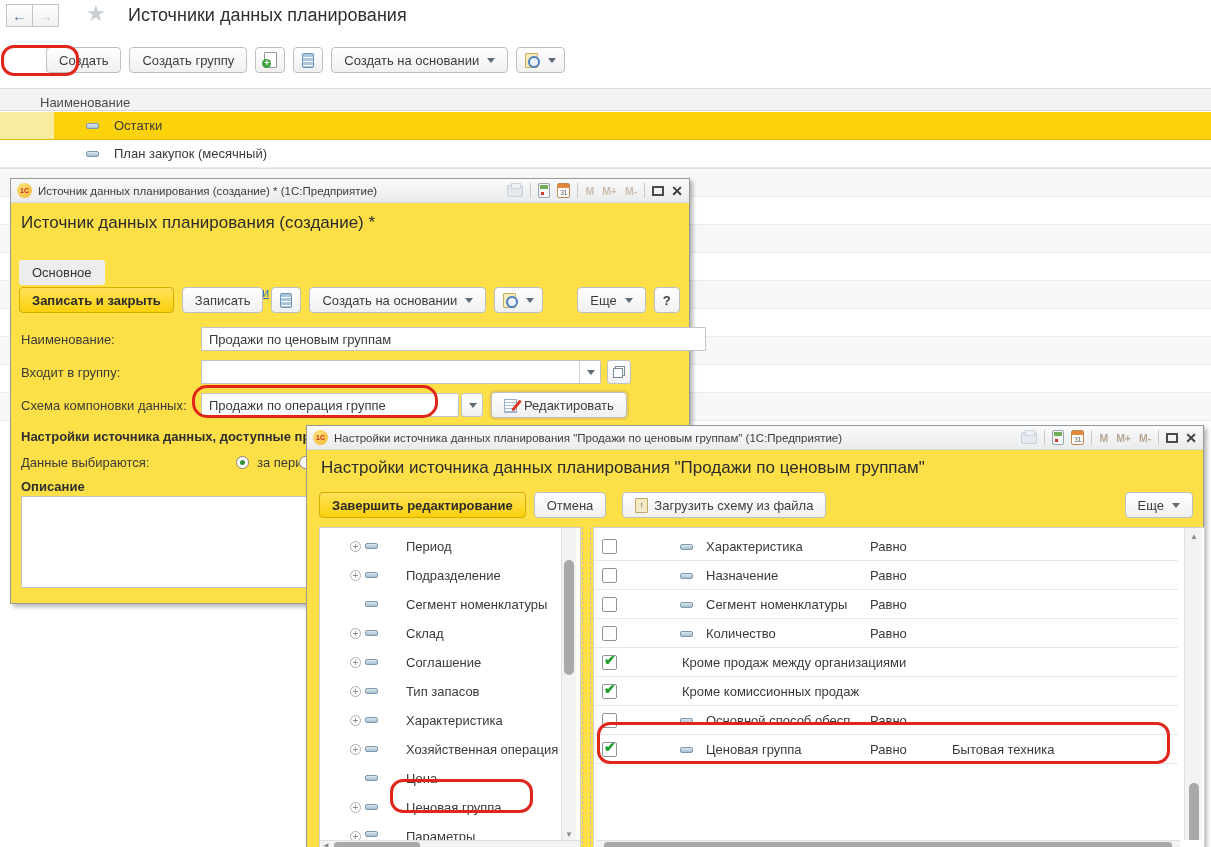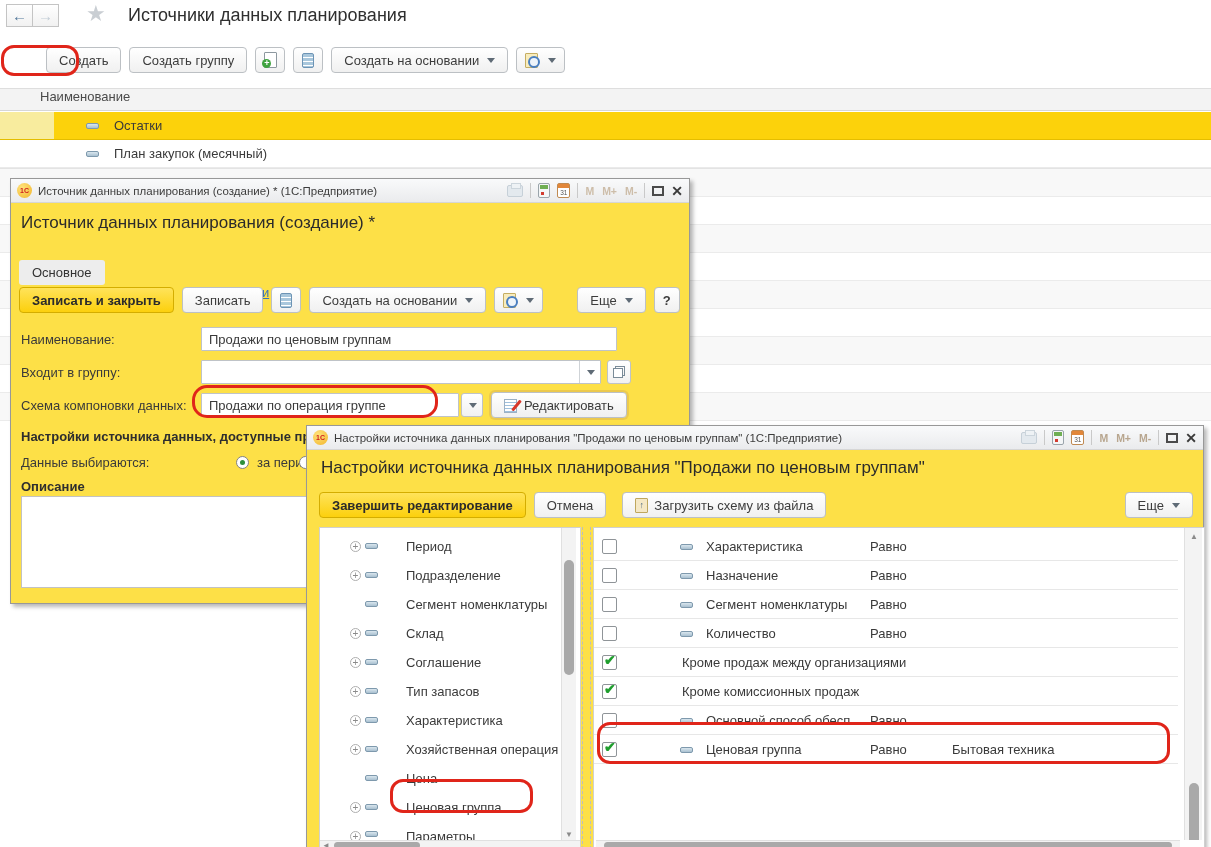--- a/index.html
+++ b/index.html
@@ -59,21 +59,21 @@
   .cb { width:15px; height:15px; background:#fff; border:1px solid #8f9498; border-radius:2px; position:relative;}
   .cb .tick { display:none; position:absolute; left:1px; top:-4px; font-size:14px; color:#1f9e2e; font-weight:bold;}
   .radio { width:13px; height:13px; border:1px solid #828282; border-radius:50%; background:#fff; position:relative;}
   .radio.sel::after{content:""; position:absolute; left:3px; top:3px; width:5px; height:5px; border-radius:50%; background:#2e8f3a;}
 
   
   .nav-btn { width:27px; height:23px; background:linear-gradient(#fff,#f1f1f1); border:1px solid #c4c4c4; display:inline-flex;
     align-items:center; justify-content:center; font-size:15px; font-weight:bold;}
   #page-title { left:128px; top:5px; font-size:18px; color:#2f2f2f;}
   .tbl-header { left:0; top:88px; width:1211px; height:23px; background:#f3f3f3;
-    border-top:1px solid #dedede; border-bottom:1px solid #d6d6d6; display:flex; align-items:flex-start; padding-left:40px; color:#4a4a4a;}
+    border-top:1px solid #dedede; border-bottom:1px solid #d6d6d6; display:flex; align-items:flex-end; padding-left:40px; color:#4a4a4a;}
   .row { left:0; width:1211px; height:28px; display:flex; align-items:center; border-bottom:1px solid #eaeaea; background:#fff;}
   .row .dash-ic { position:absolute; left:86px;}
   .row .row-label { position:absolute; left:114px;}
   .row.selected { background:#fcd20b; border-bottom-color:#e4bd00;}
   .row.selected::before { content:""; position:absolute; left:0; top:0; width:54px; height:100%; background:#f8ec9e;}
   .stripes { left:0; top:168px; width:1211px; height:262px; border-top:1px solid #e3e3e3;
     background:repeating-linear-gradient(180deg,#f8f8f8 0 27px,#ebebeb 27px 28px,#ffffff 28px 55px,#ebebeb 55px 56px);}
 
   
   #dlg1 { left:10px; top:178px; width:680px; height:426px; z-index:10;}
@@ -228,21 +228,21 @@
     <div class="btn">
         <span>Еще</span>
         <span class="caret"></span>
       </div>
     <div class="btn" style="width:26px; padding:0; font-weight:bold;">
         <span>?</span>
       </div>
   </div>
 
   <div class="fld-label" style="top:153px;">Наименование:</div>
-  <div class="input" style="left:190px; top:148px; width:416px;">
+  <div class="input" style="left:190px; top:148px; width:505px;">
       <span>Продажи по ценовым группам</span>
     </div>
 
   <div class="fld-label" style="top:186px;">Входит в группу:</div>
   <div class="input" style="left:190px; top:181px; width:400px;">
     <span></span>
     <span class="combo-arrow">
         <span class="caret"></span>
       </span>
   </div>

